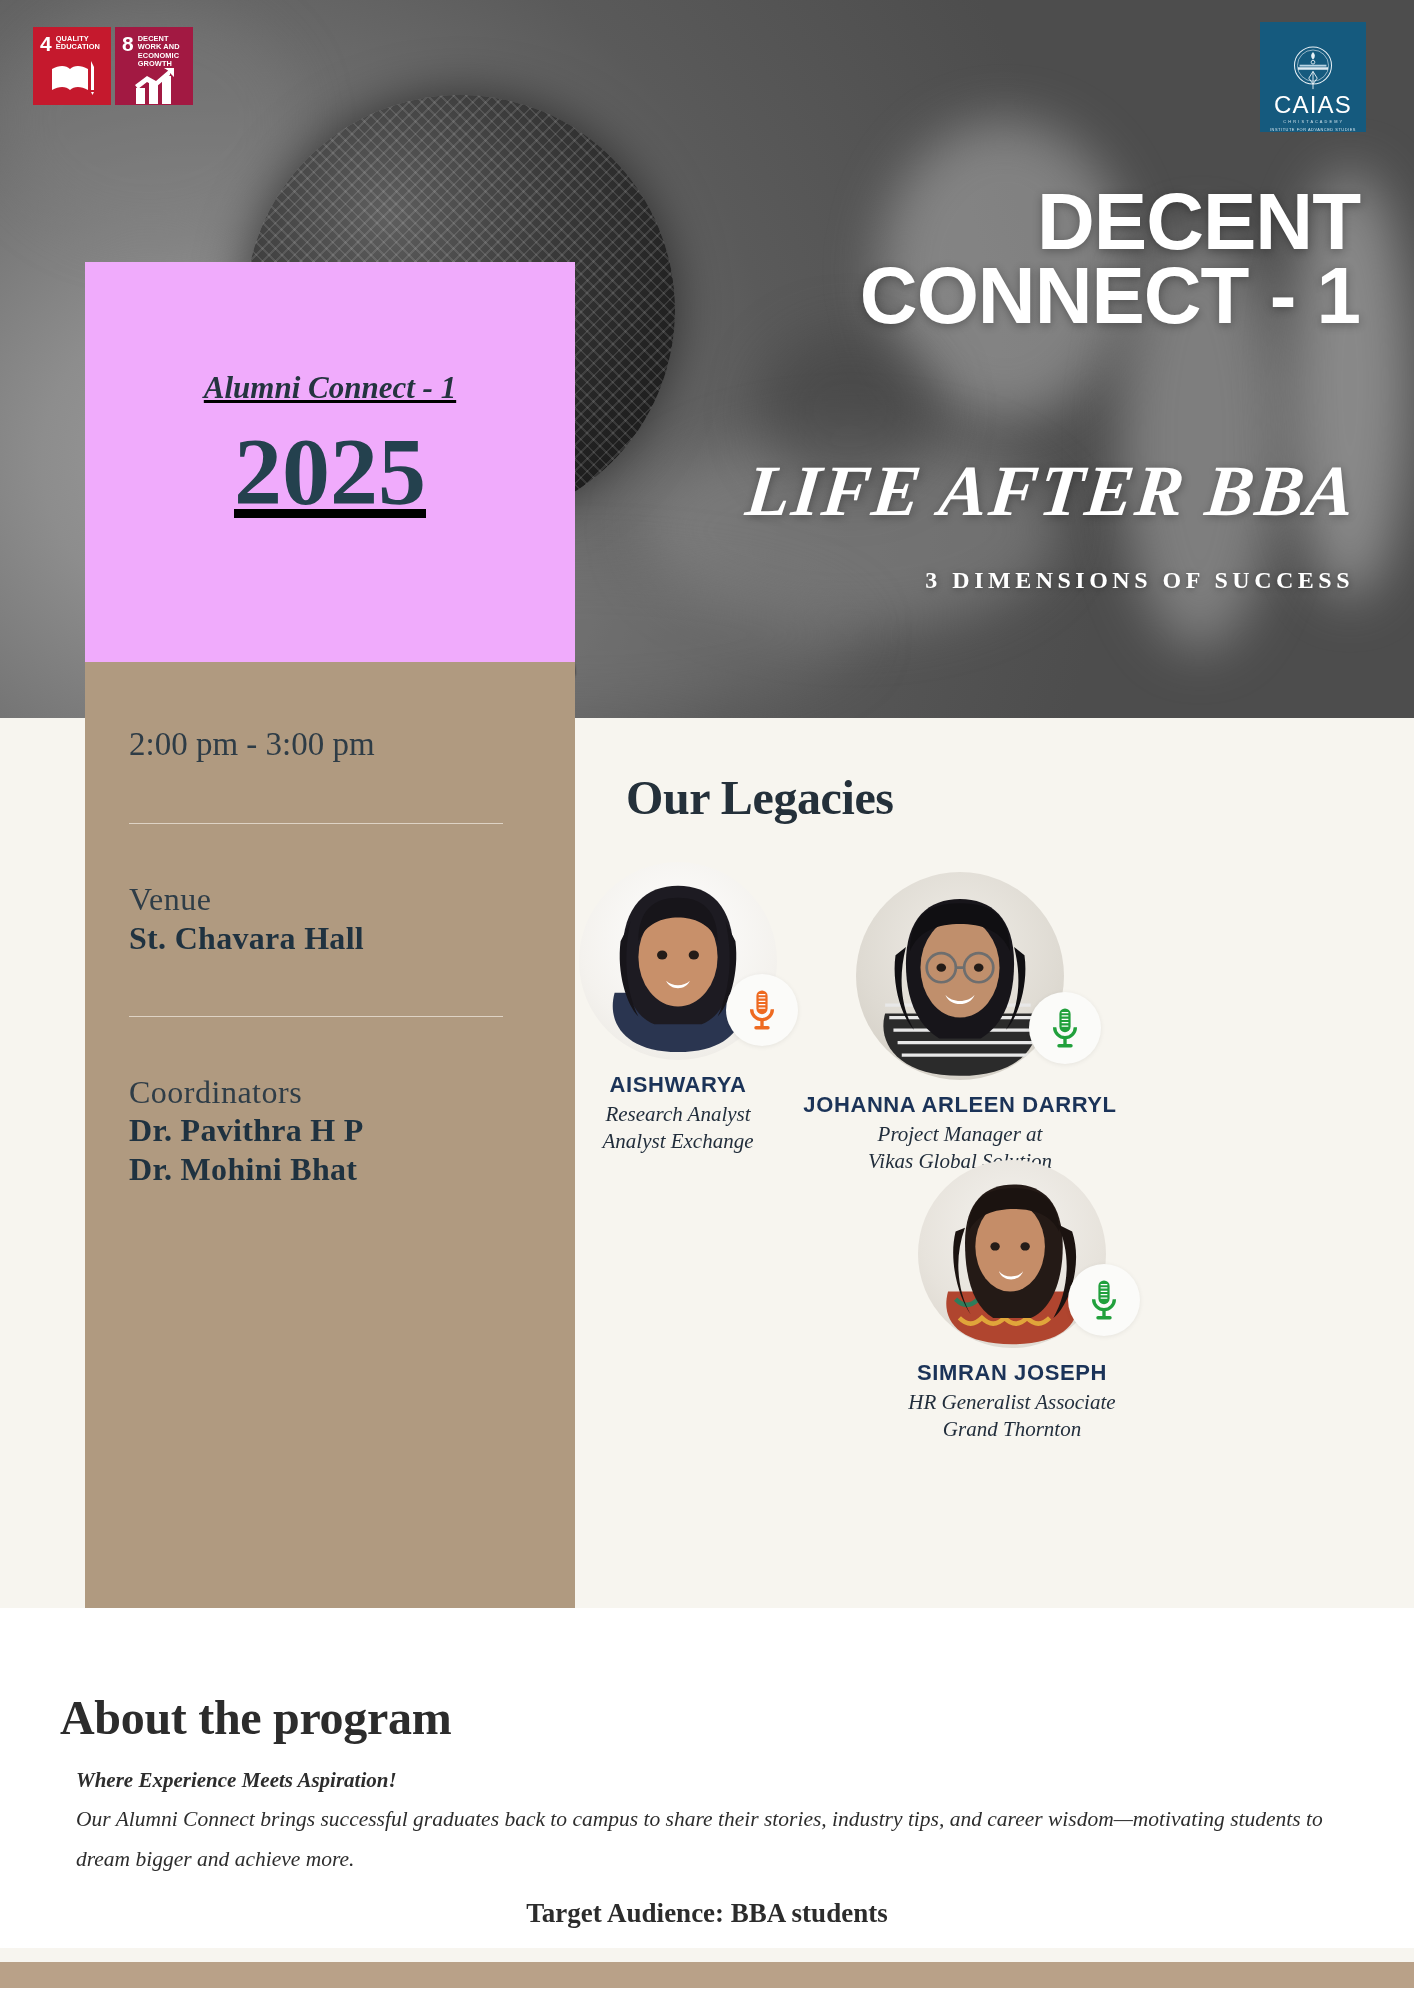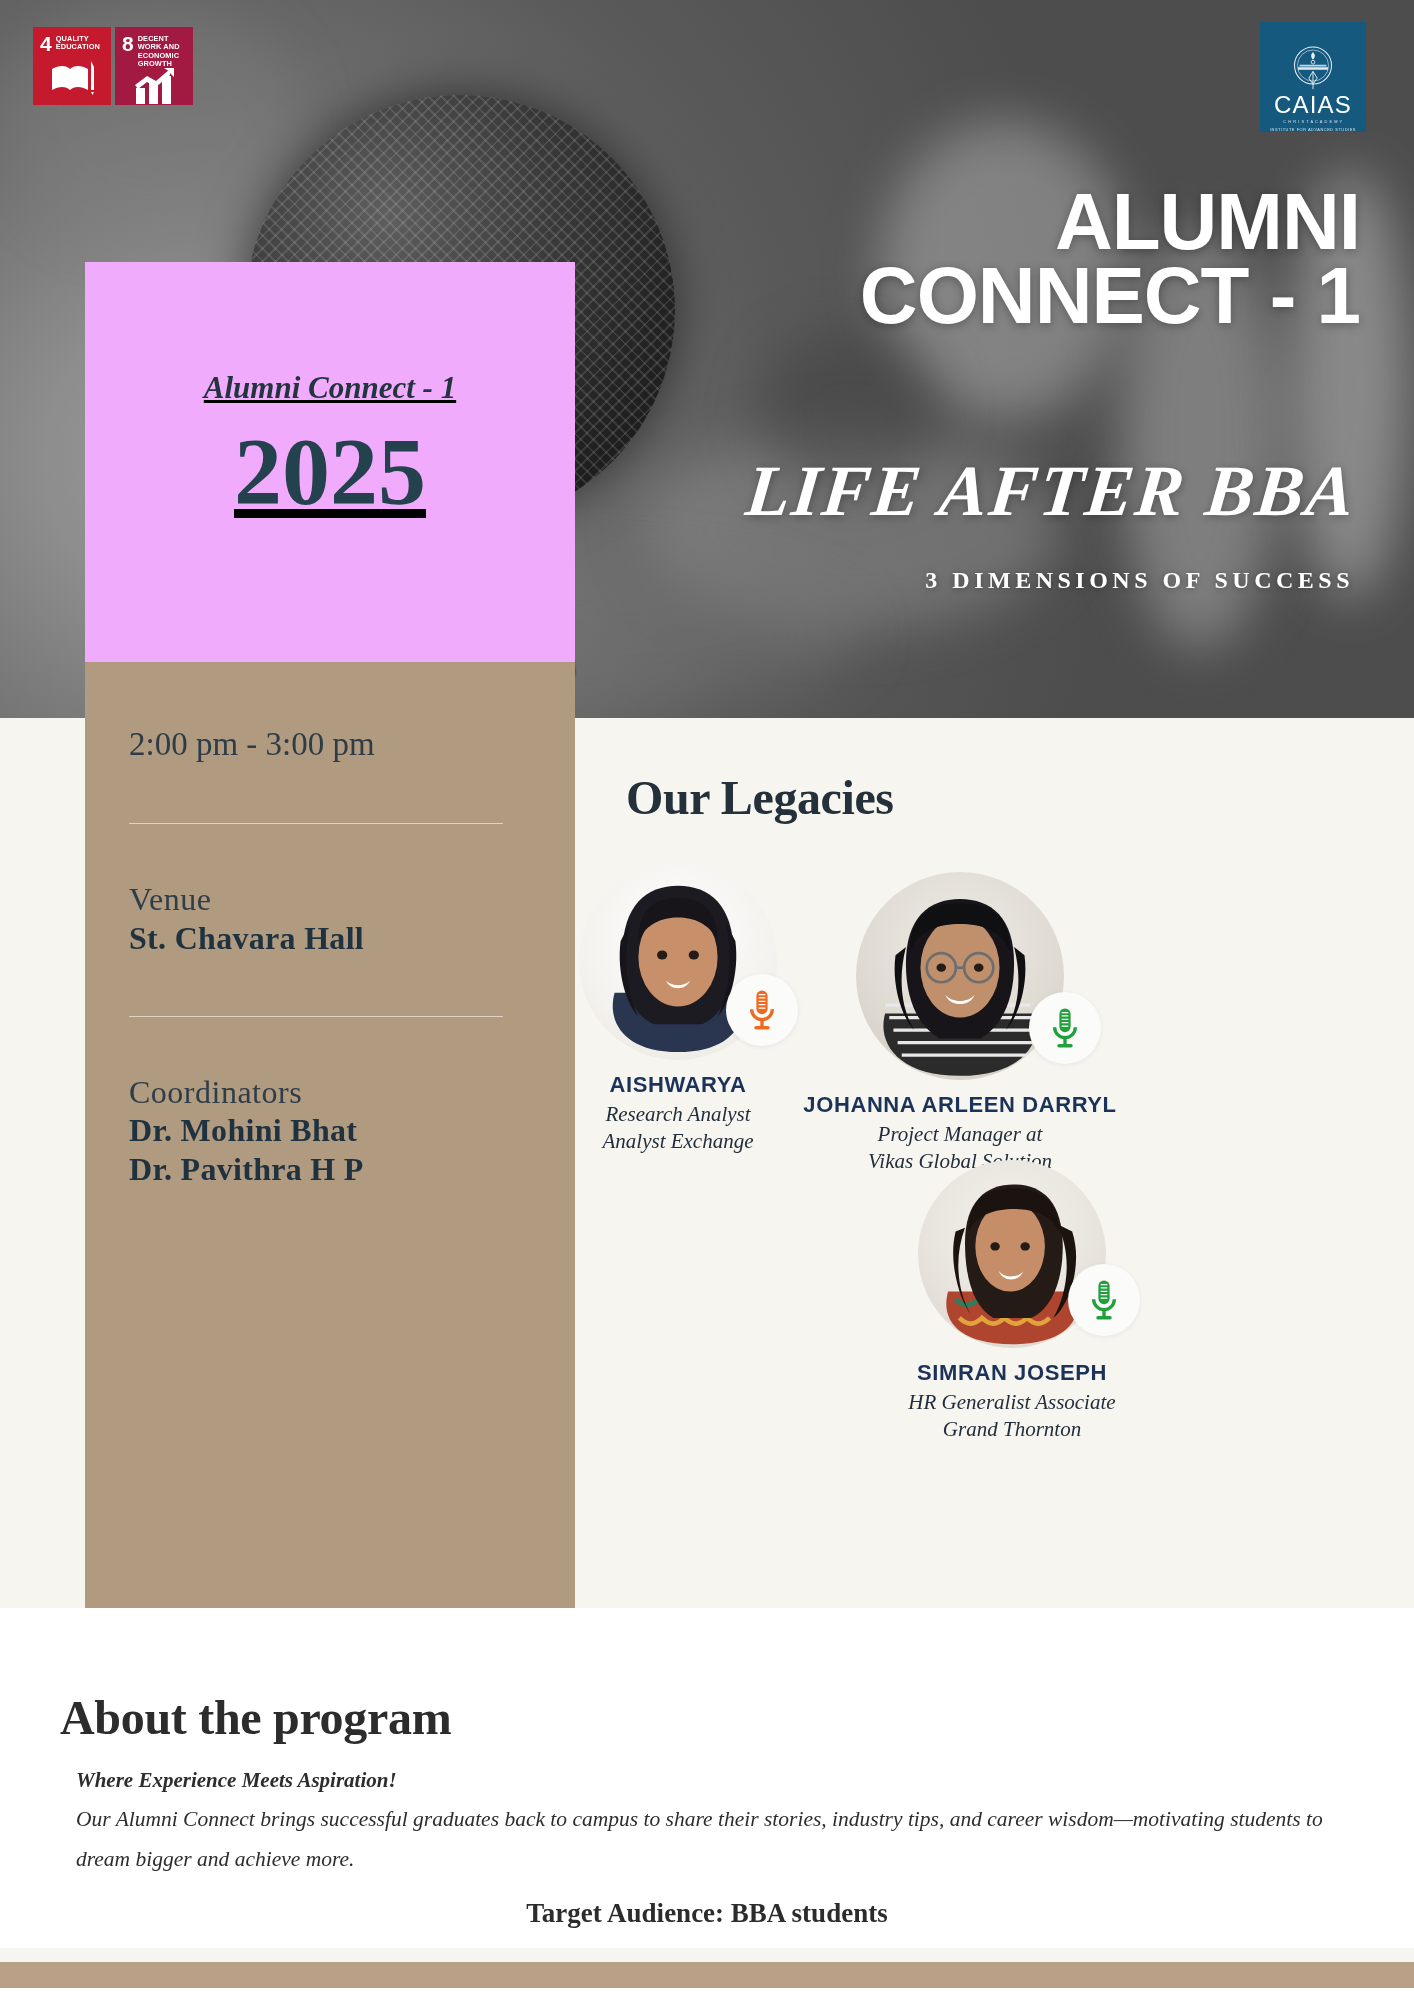--- a/index.html
+++ b/index.html
@@ -367,21 +367,21 @@
       <circle cx="30" cy="24" r="2.2" fill="none" stroke="#eaf2f7" stroke-width="1"></circle>
       <path d="M30 35 L25 43 L30 50 L35 43 Z" fill="none" stroke="#eaf2f7" stroke-width="1.1"></path>
       <path d="M30 35 L30 56" stroke="#eaf2f7" stroke-width="1.1"></path>
     </svg>
     <div class="caias-name">CAIAS</div>
     <div class="caias-sub">C H R I S T   A C A D E M Y</div>
     <div class="caias-sub">INSTITUTE FOR ADVANCED STUDIES</div>
   </div>
 
   <div class="hero-title">
-    <div>ALUMNI</div>
+    <div>DECENT</div>
     <div>CONNECT - 1</div>
   </div>
   <div class="script-title">LIFE AFTER BBA</div>
   <div class="hero-tag">3 DIMENSIONS OF SUCCESS</div>
 
   <div class="panel-top">
     <div class="kicker">Alumni Connect - 1</div>
     <div class="year">2025</div>
   </div>
 
@@ -392,22 +392,22 @@
 
     <div class="blk">
       <div class="blk-label">Venue</div>
       <div class="blk-value">St. Chavara Hall</div>
     </div>
 
     <div class="rule"></div>
 
     <div class="blk">
       <div class="blk-label">Coordinators</div>
+      <div class="blk-value">Dr. Pavithra H P</div>
       <div class="blk-value">Dr. Mohini Bhat</div>
-      <div class="blk-value">Dr. Pavithra H P</div>
     </div>
   </div>
 
   <div class="legacies-title">Our Legacies</div>
 
   <div class="speaker" id="sp1">
     <div class="sp-photo-wrap">
       <div class="sp-photo">
         <svg class="face" viewBox="0 0 100 100">
           <path d="M50 96 C22 96 14 80 18 66 L82 66 C86 80 78 96 50 96 Z" fill="#2a3550"></path>

